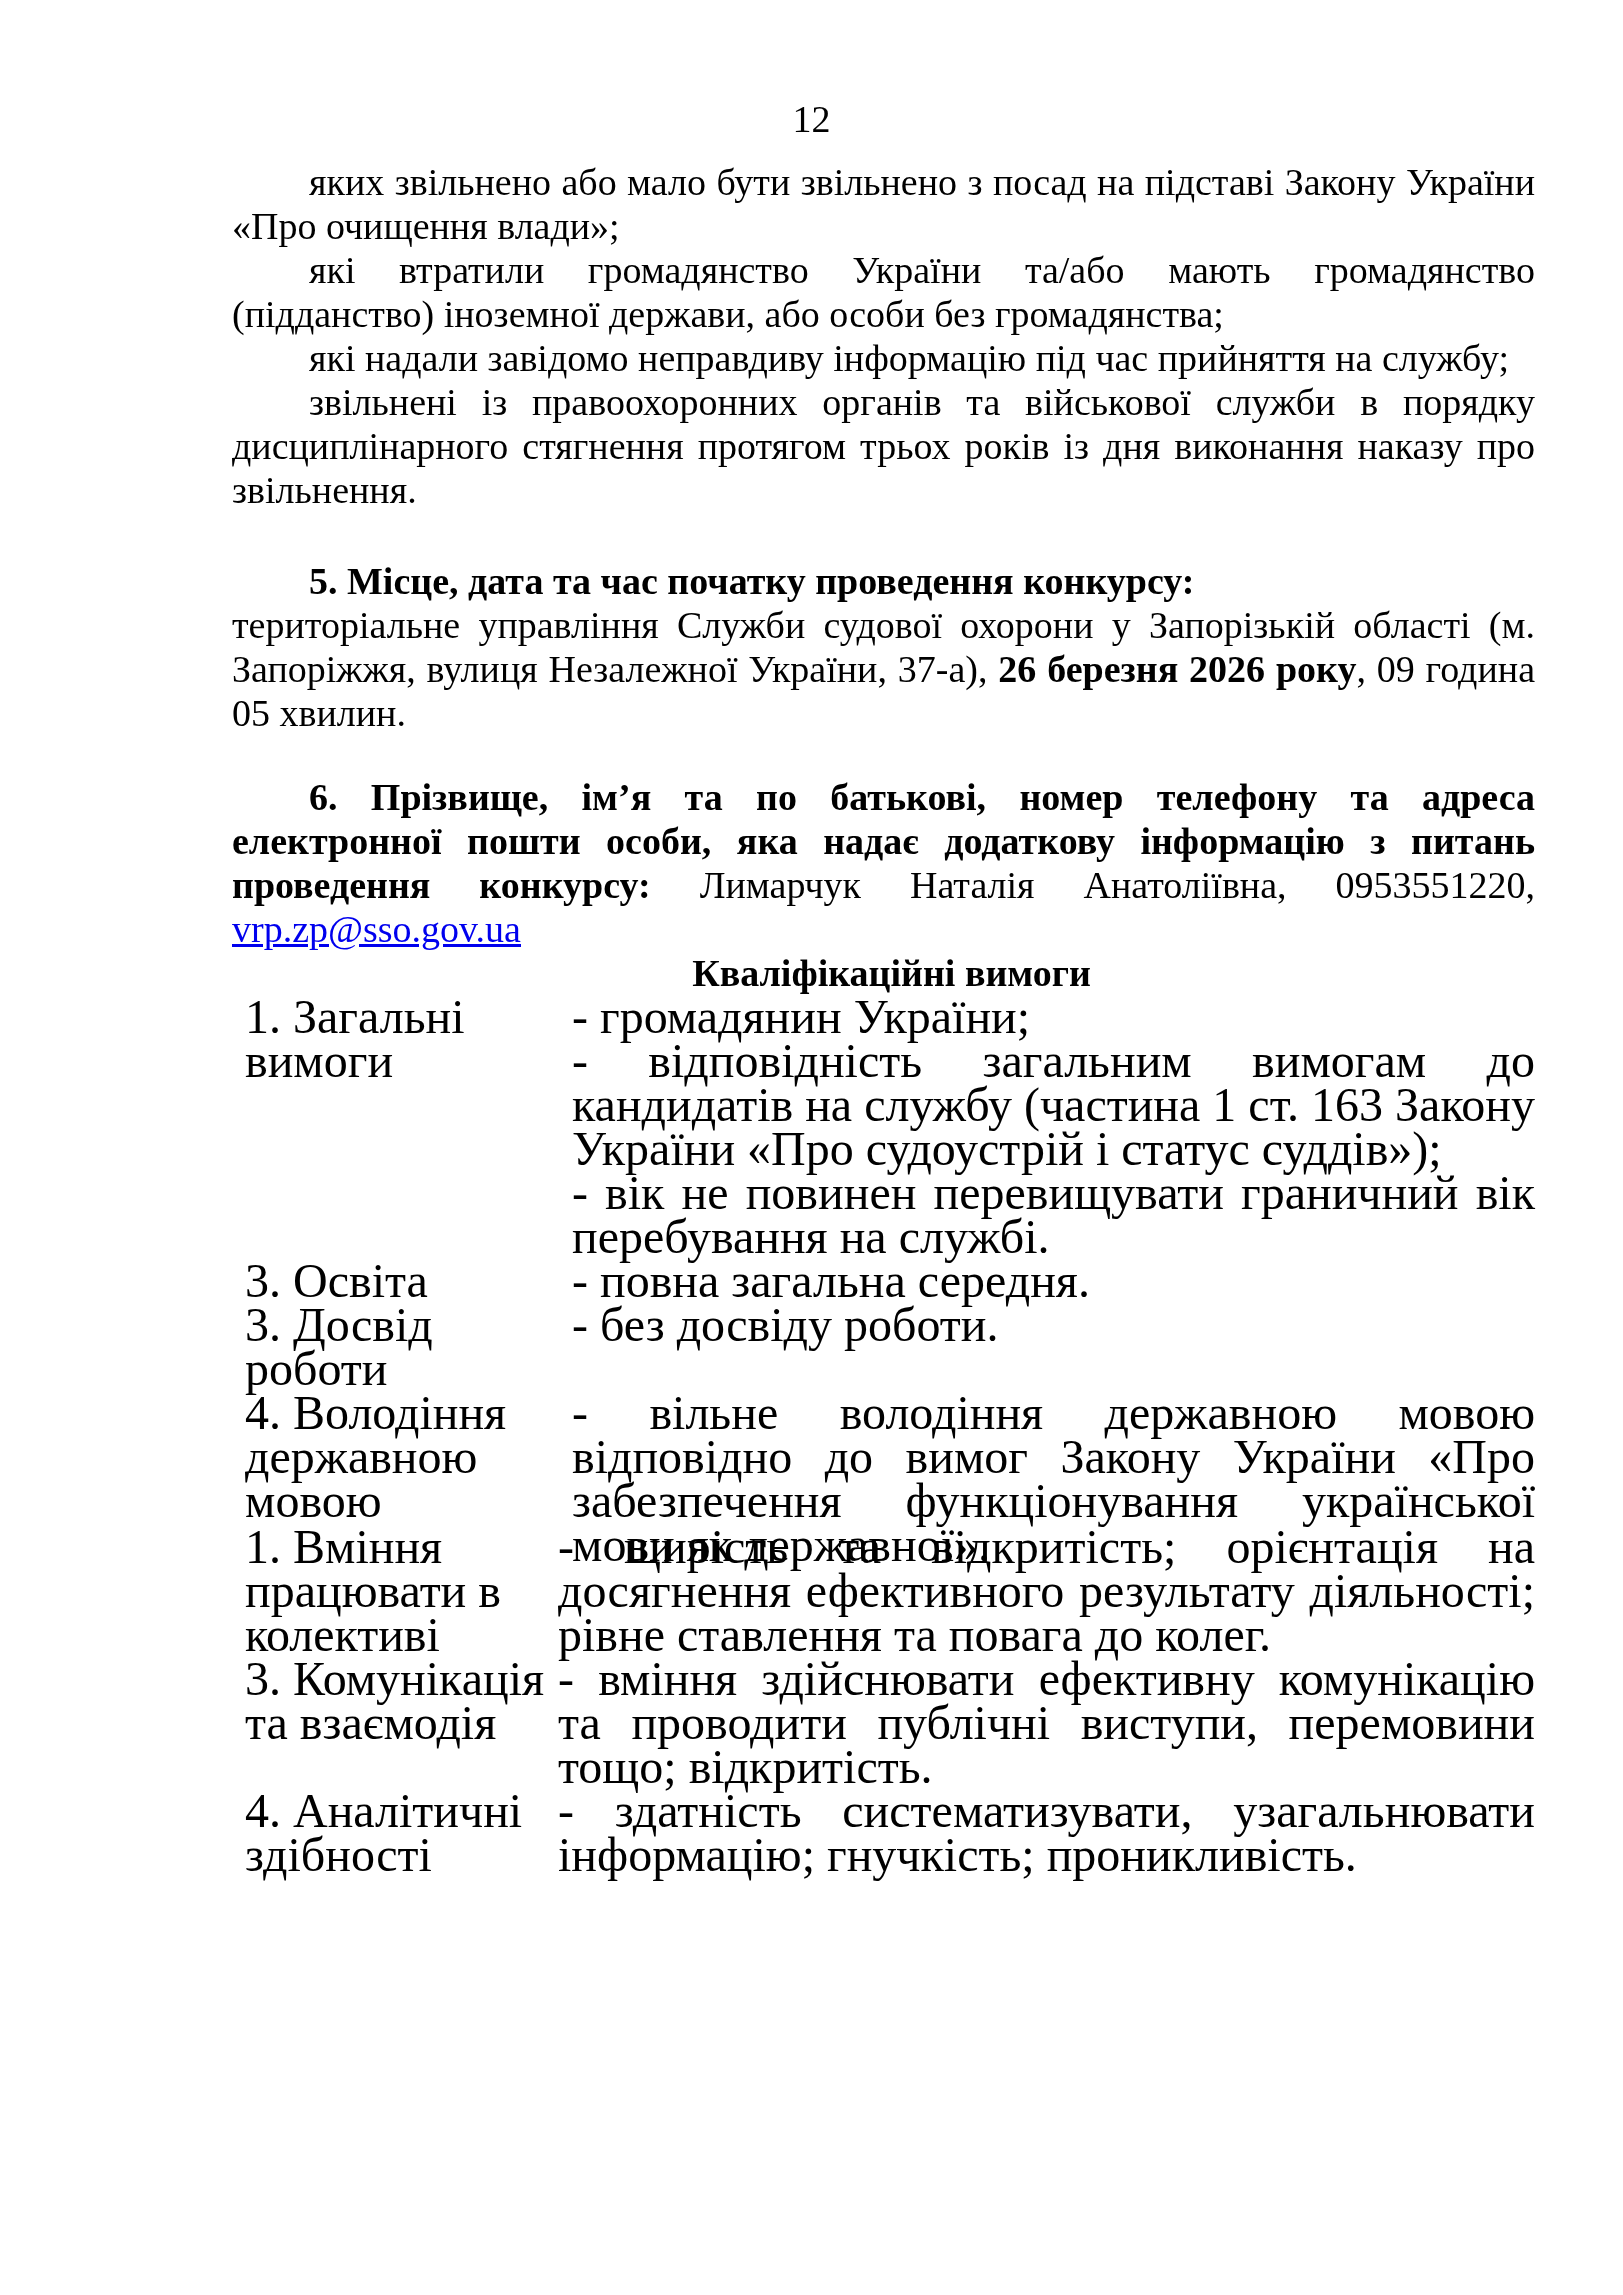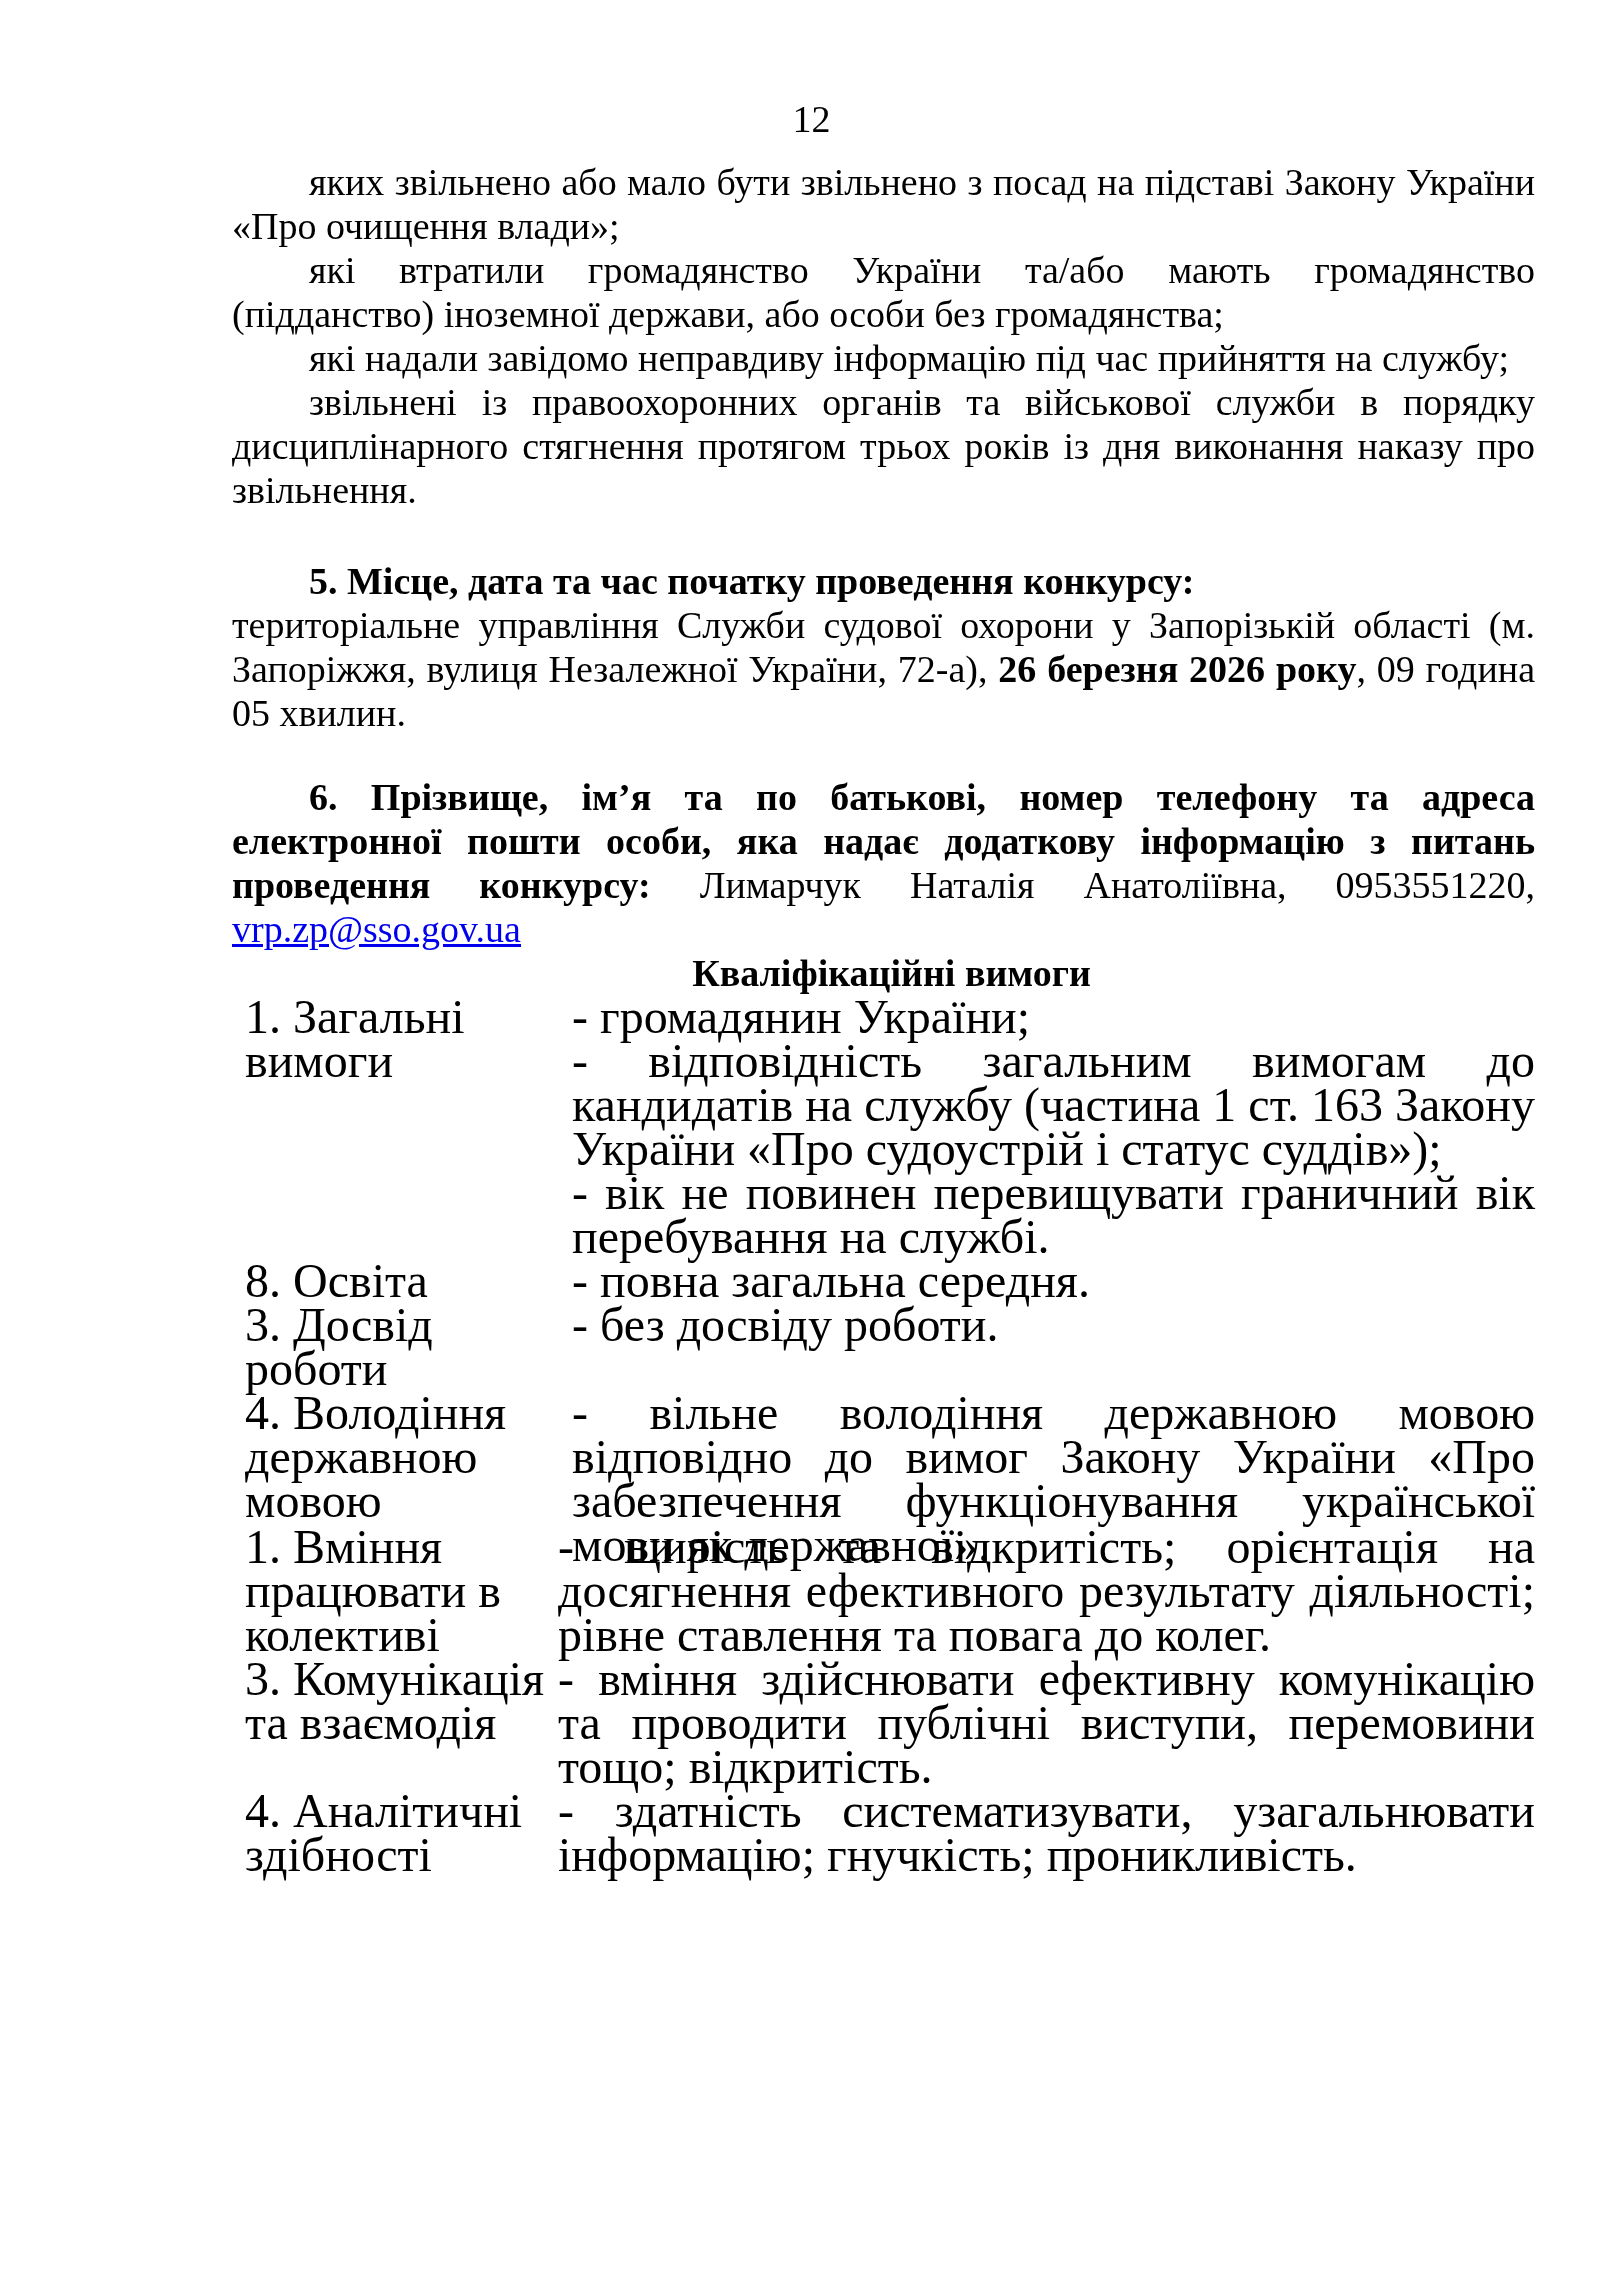--- a/index.html
+++ b/index.html
@@ -32,41 +32,41 @@
 
   <div class="block" style="top:160px;">
     <p class="indent">яких звільнено або мало бути звільнено з посад на підставі Закону України «Про очищення влади»;</p>
     <p class="indent">які втратили громадянство України та/або мають громадянство (підданство) іноземної держави, або особи без громадянства;</p>
     <p class="indent">які надали завідомо неправдиву інформацію під час прийняття на службу;</p>
     <p class="indent">звільнені із правоохоронних органів та військової служби в порядку дисциплінарного стягнення протягом трьох років із дня виконання наказу про звільнення.</p>
   </div>
 
   <div class="block" style="top:559px;">
     <p class="indent bold">5. Місце, дата та час початку проведення конкурсу:</p>
-    <p><span>територіальне управління Служби судової охорони у Запорізькій області (м. Запоріжжя, вулиця Незалежної України, 72-а), </span><span class="bold">26 березня 2026 року</span><span>, 09 година 05 хвилин.</span></p>
+    <p><span>територіальне управління Служби судової охорони у Запорізькій області (м. Запоріжжя, вулиця Незалежної України, 37-а), </span><span class="bold">26 березня 2026 року</span><span>, 09 година 05 хвилин.</span></p>
   </div>
 
   <div class="block" style="top:775px;">
     <p class="indent"><span class="bold">6. Прізвище, ім’я та по батькові, номер телефону та адреса електронної пошти особи, яка надає додаткову інформацію з питань проведення конкурсу:</span><span> Лимарчук Наталія Анатоліївна, 0953551220, </span><span class="email">vrp.zp@sso.gov.ua</span></p>
   </div>
 
   <div class="block center-title" style="top:951px; left:240px;">Кваліфікаційні вимоги</div>
 
   <table class="req-table" style="top:995px;">
     <tbody id="qual-body">
         <tr>
           <td class="label">1. Загальні вимоги</td>
           <td class="value">
             <p>- громадянин України;</p>
             <p>- відповідність загальним вимогам до кандидатів на службу (частина 1 ст. 163 Закону України «Про судоустрій і статус суддів»);</p>
             <p>- вік не повинен перевищувати граничний вік перебування на службі.</p>
           </td>
         </tr>
         <tr>
-          <td class="label">8. Освіта</td>
+          <td class="label">3. Освіта</td>
           <td class="value">
             <p>- повна загальна середня.</p>
           </td>
         </tr>
         <tr>
           <td class="label">3. Досвід роботи</td>
           <td class="value">
             <p>- без досвіду роботи.</p>
           </td>
         </tr>

